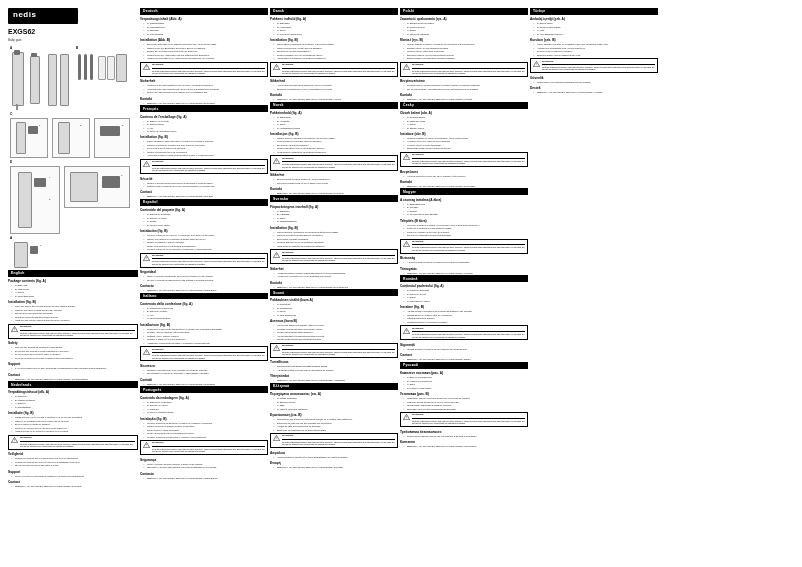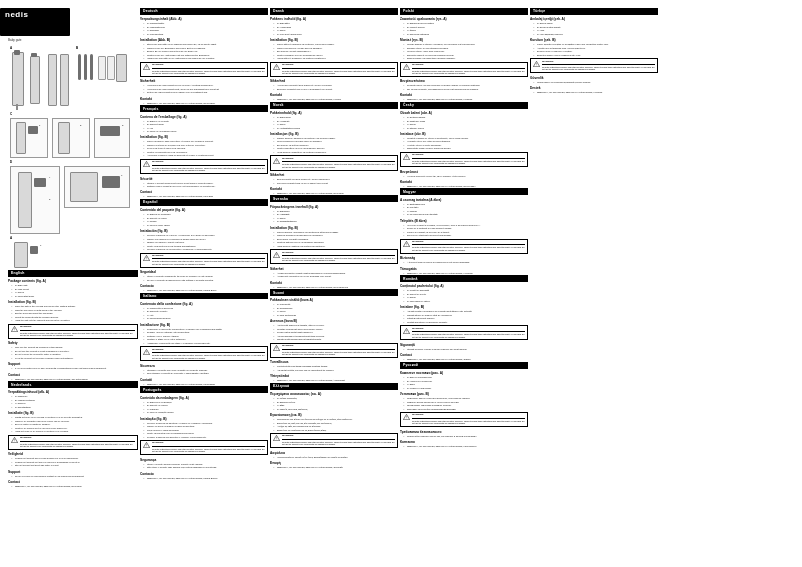--- a/index.html
+++ b/index.html
@@ -1,20 +1,20 @@
 <!DOCTYPE html>
 <html><head>
 <meta charset="utf-8">
 <style>
   html,body{margin:0;padding:0;background:#ffffff;}
   body{width:802px;height:567px;overflow:hidden;font-family:"Liberation Sans",sans-serif;color:#000;}
   .page{position:relative;width:802px;height:567px;}
 
   
-  .logo{position:absolute;left:0;top:8px;width:70px;height:28px;background:#000;border-radius:1px;text-decoration:underline;}
+  .logo{position:absolute;left:8px;top:8px;width:70px;height:16px;background:#000;border-radius:1px;text-decoration:underline;}
   .logo span{display:block;color:#fff;font-size:8px;font-weight:bold;letter-spacing:.5px;padding:1.5px 0 0 5px;font-family:"Liberation Sans",sans-serif;}
   .model{position:absolute;left:8px;top:28px;font-size:7px;font-weight:bold;letter-spacing:0px;}
   .modelsub{position:absolute;left:8px;top:38px;font-size:3px;color:#333;}
 
   
   .col{position:absolute;top:8px;}
   .c1{left:8px;width:130px;}
   .c2{left:140px;width:128px;}
   .c3{left:270px;width:128px;}
   .c4{left:400px;width:128px;}

